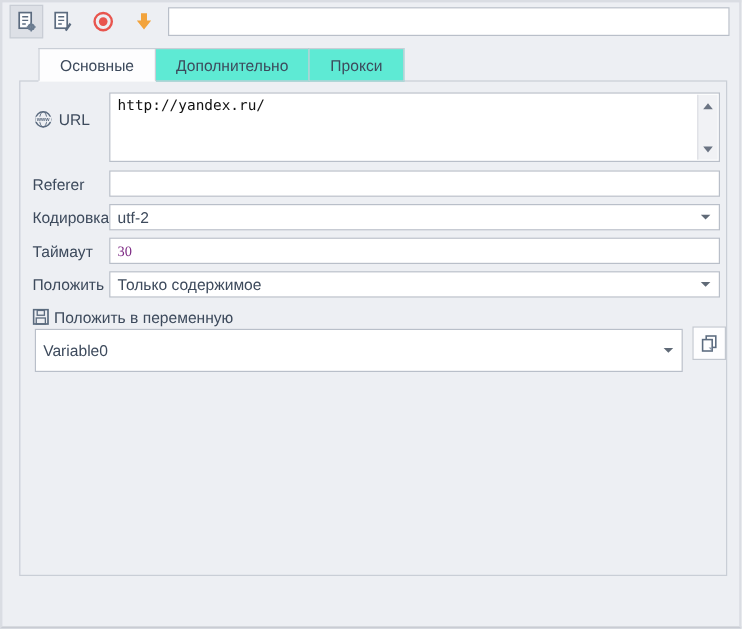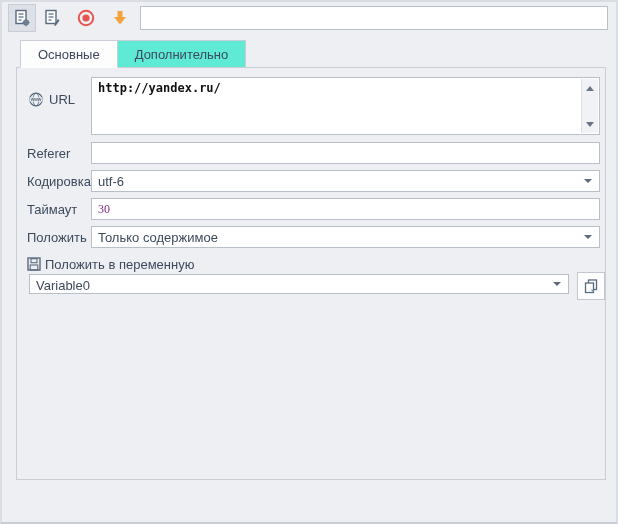--- a/index.html
+++ b/index.html
@@ -40,21 +40,21 @@
     color: #333;
   }
 
   
   .tabs { display: flex; margin: 4px 0 0 14px; position: relative; z-index: 2; }
   .tab {
     height: 28px; padding: 0 17px; display: flex; align-items: center;
     font-size: 13px; color: #3d4a5c; background: #5eead4;
     border: 1px solid #c9ced6; margin-left: -1px; cursor: default;
   }
-  .tab:first-child { margin-left: 4px; }
+  .tab:first-child { margin-left: 16px; }
   .tab.active { background: #fdfdfe; border-bottom-color: #fdfdfe; position: relative; z-index: 3; }
 
   
   .panel {
     position: relative; margin-left: 14px; width: 590px; height: 413px;
     border: 1px solid #c9ced6; background: #edeff3; margin-top: -1px; z-index: 1;
   }
   .lbl { position: absolute; left: 10px; font-size: 13px; color: #3d4a5c; white-space: nowrap; }
 
   .field {
@@ -71,21 +71,21 @@
   .combo .arrow {
     position: absolute; right: 7px; top: 50%; margin-top: -2px;
     width: 0; height: 0;
     border-left: 4px solid transparent; border-right: 4px solid transparent;
     border-top: 4px solid #606a77;
   }
 
   
   .url-box {
     position: absolute; left: 74px; top: 9px; width: 509px; height: 58px;
-    background: #fff; border: 1px solid #b9bfc9; font-weight: bold;
+    background: #fff; border: 1px solid #b9bfc9;
   }
   .url-text {
     position: absolute; left: 6px; top: 3px; right: 22px; bottom: 3px;
     font-family: "DejaVu Sans Mono", monospace; font-size: 12px; color: #111;
     white-space: pre; overflow: hidden;
   }
   .vscroll {
     position: absolute; top: 1px; right: 1px; bottom: 1px; width: 17px;
     background: #f1f2f5; border-left: 1px solid #dcdee3;
   }
@@ -93,21 +93,21 @@
     position: absolute; left: 0; width: 16px; height: 16px;
     display: flex; align-items: center; justify-content: center;
   }
   .scroll-arrow.up { top: 1px; } .scroll-arrow.down { bottom: 1px; }
   .tri-up { width: 0; height: 0; border-left: 4px solid transparent; border-right: 4px solid transparent; border-bottom: 5px solid #6b7483; }
   .tri-down { width: 0; height: 0; border-left: 4px solid transparent; border-right: 4px solid transparent; border-top: 5px solid #6b7483; }
 
   .mono-val { font-family: Liberation Serif, serif; font-size: 12px; color: #7d2a84; }
 
   .var-label { position: absolute; left: 10px; top: 189px; display: flex; align-items: flex-start; gap: 4px; font-size: 13px; color: #3d4a5c; }
-  .var-combo { left: 12px; top: 206px; width: 540px; height: 20px; align-items: flex-end; }
+  .var-combo { left: 12px; top: 206px; width: 540px; height: 36px; }
   .copy-btn {
     position: absolute; left: 560px; top: 204px; width: 28px; height: 28px;
     background: #fdfdfe; border: 1px solid #c3c8d0;
     display: flex; align-items: center; justify-content: center;
   }
 
   .url-label { position: absolute; left: 10px; top: 24px; display: flex; align-items: center; gap: 4px; font-size: 13px; color: #3d4a5c; }
   svg { display: block; }
 </style>
 </head>
@@ -156,20 +156,21 @@
           <path d="M6.5 2 L11.5 2 L11.5 8 L15 8 L9 15.5 L3 8 L6.5 8 Z" fill="#f2a33c"></path>
         </svg>
       </span>
     </div>
     <input class="toolbar-input" value="" style="">
   </div>
 
   <div class="tabs">
     <div class="tab active">Основные</div>
     <div class="tab">Дополнительно</div>
+    <div class="tab">Прокси</div>
   </div>
 
   <div class="panel">
 
     <div class="url-label">
       <span>
         <svg width="18" height="15" viewBox="0 0 18 15">
           <circle cx="9" cy="7.5" r="6.3" fill="none" stroke="#5b6b7f" stroke-width="1.2"></circle>
           <ellipse cx="9" cy="7.5" rx="3" ry="6.3" fill="none" stroke="#5b6b7f" stroke-width="0.8"></ellipse>
           <line x1="2.7" y1="7.5" x2="15.3" y2="7.5" stroke="#5b6b7f" stroke-width="0.8"></line>
@@ -189,21 +190,21 @@
             <span class="tri-down"></span>
           </div>
       </div>
     </div>
 
     <span class="lbl" style="top:78px">Referer</span>
     <input class="field" style="top: 74px;" value="">
 
     <span class="lbl" style="top:106px">Кодировка</span>
     <div class="combo" style="top:102px">
-      <span>utf-6</span>
+      <span>utf-2</span>
       <span class="arrow"></span>
     </div>
 
     <span class="lbl" style="top:134px">Таймаут</span>
     <input class="field mono-val" style="top: 130px;" value="30">
 
     <span class="lbl" style="top:162px">Положить</span>
     <div class="combo" style="top:158px">
       <span>Только содержимое</span>
       <span class="arrow"></span>

